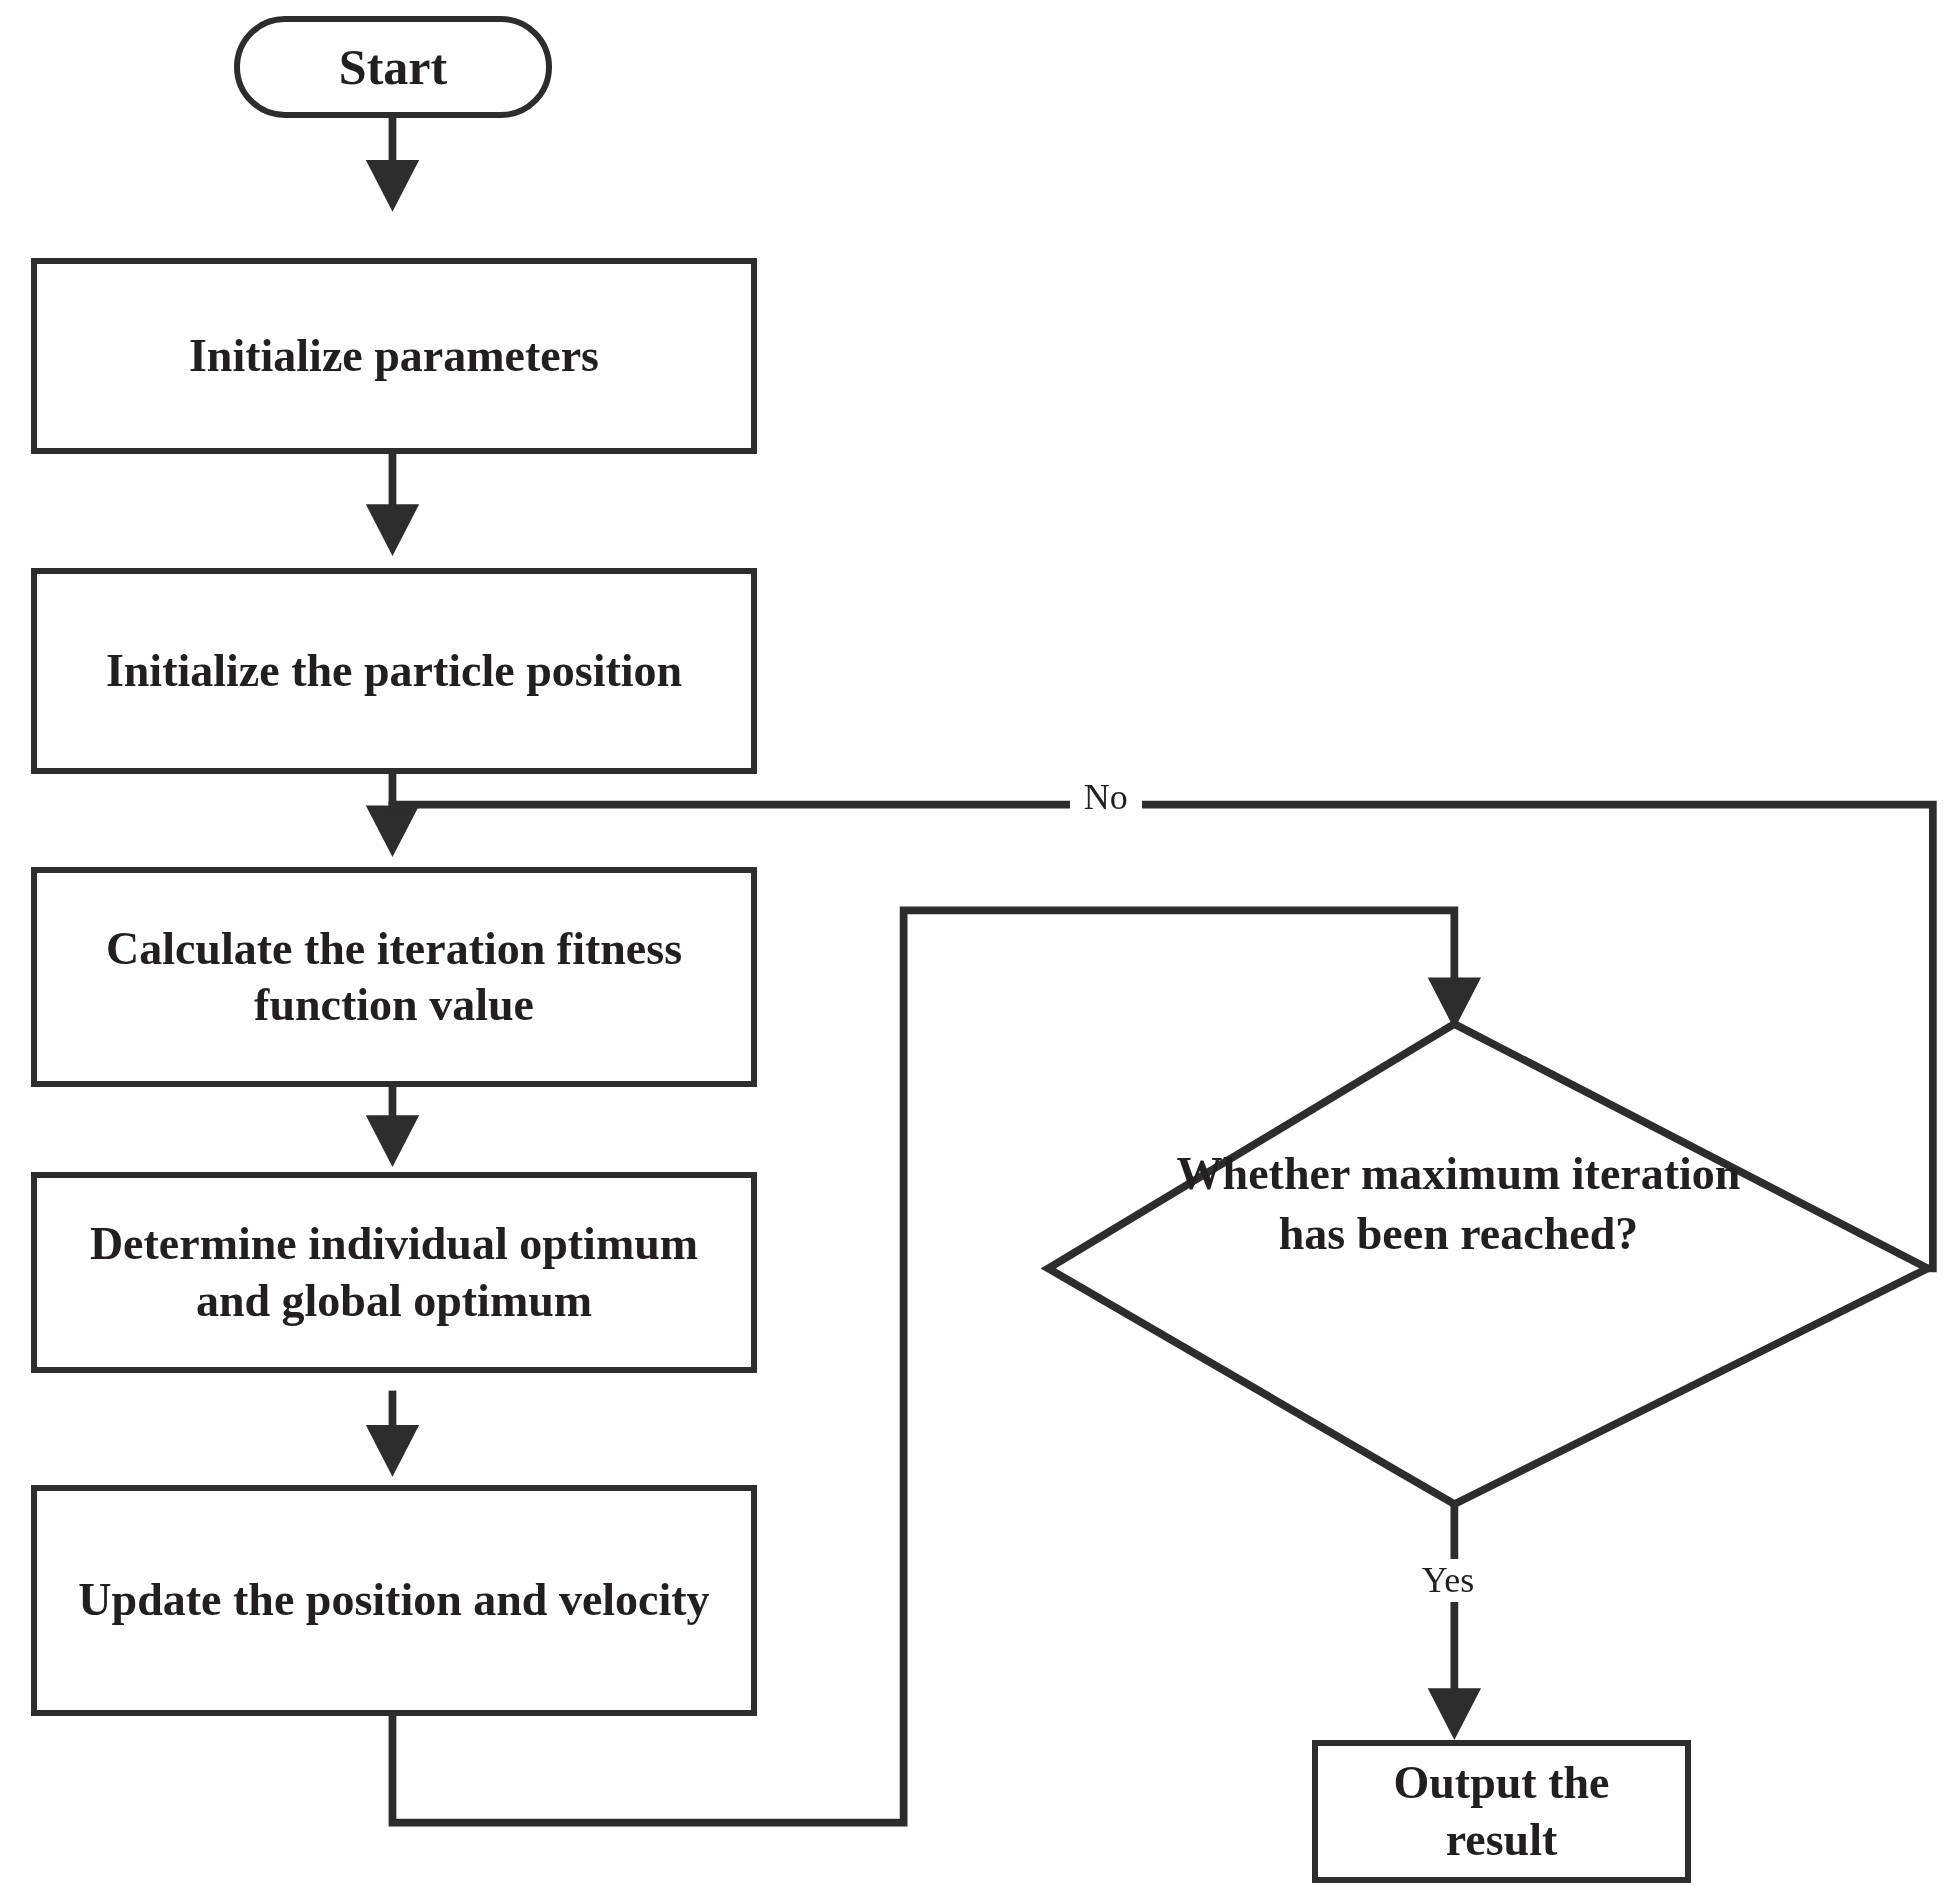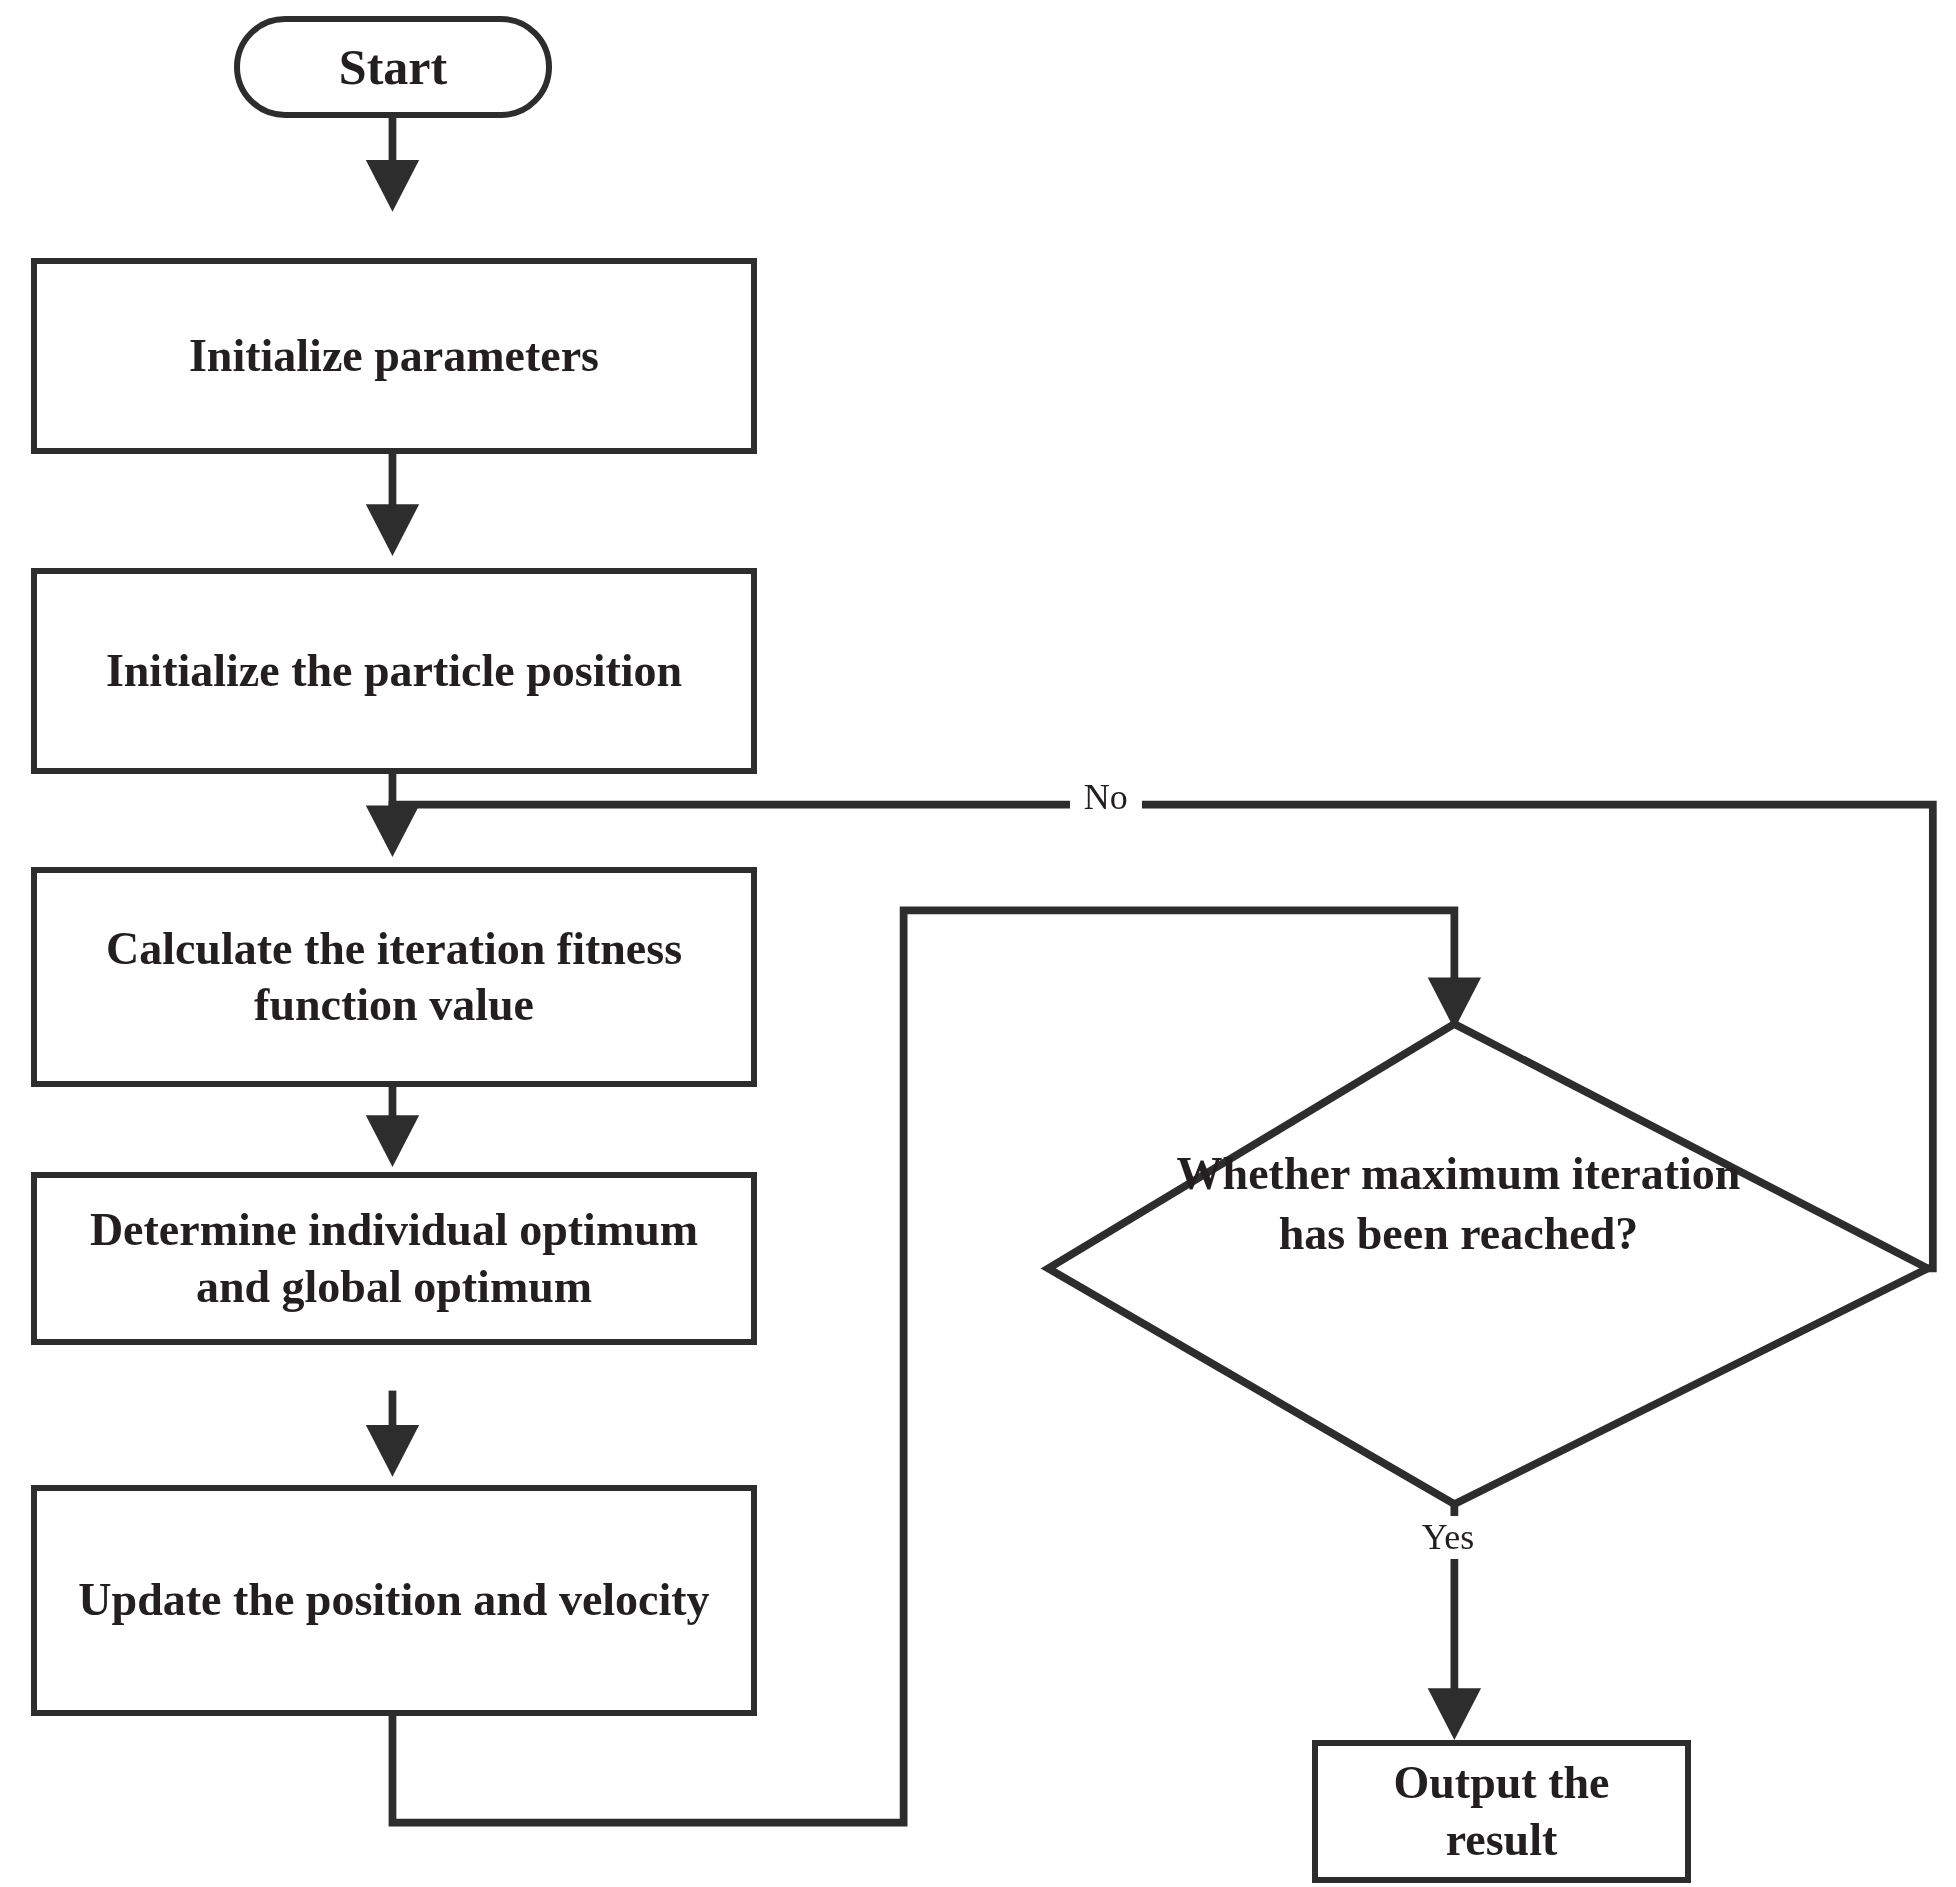--- a/index.html
+++ b/index.html
@@ -138,38 +138,38 @@
   </div>
 
   <div class="node process" style="left:31px; top:568px; width:726px; height:206px;">
     <span>Initialize the particle position</span>
   </div>
 
   <div class="node process" style="left:31px; top:867px; width:726px; height:220px;">
     <span>Calculate the iteration fitness function value</span>
   </div>
 
-  <div class="node process" style="left:31px; top:1172px; width:726px; height:173px;">
+  <div class="node process" style="left:31px; top:1172px; width:726px; height:201px;">
     <span>Determine individual optimum and global optimum</span>
   </div>
 
   <div class="node process" style="left:31px; top:1485px; width:726px; height:231px;">
     <span>Update the position and velocity</span>
   </div>
 
   <div class="decision-label" style="left:1153px; top:1144px; width:611px; height:250px;">
     <span>Whether maximum iteration has been reached?</span>
   </div>
 
   <div class="node process" style="left:1312px; top:1740px; width:379px; height:143px;">
     <span>Output the result</span>
   </div>
 
   <div class="edge-label" style="left:1070px; top:776px;">
     <span>No</span>
   </div>
 
-  <div class="edge-label" style="left:1408px; top:1516px;">
+  <div class="edge-label" style="left:1408px; top:1559px;">
     <span>Yes</span>
   </div>
 
 </div>
 
 
 </body></html>

